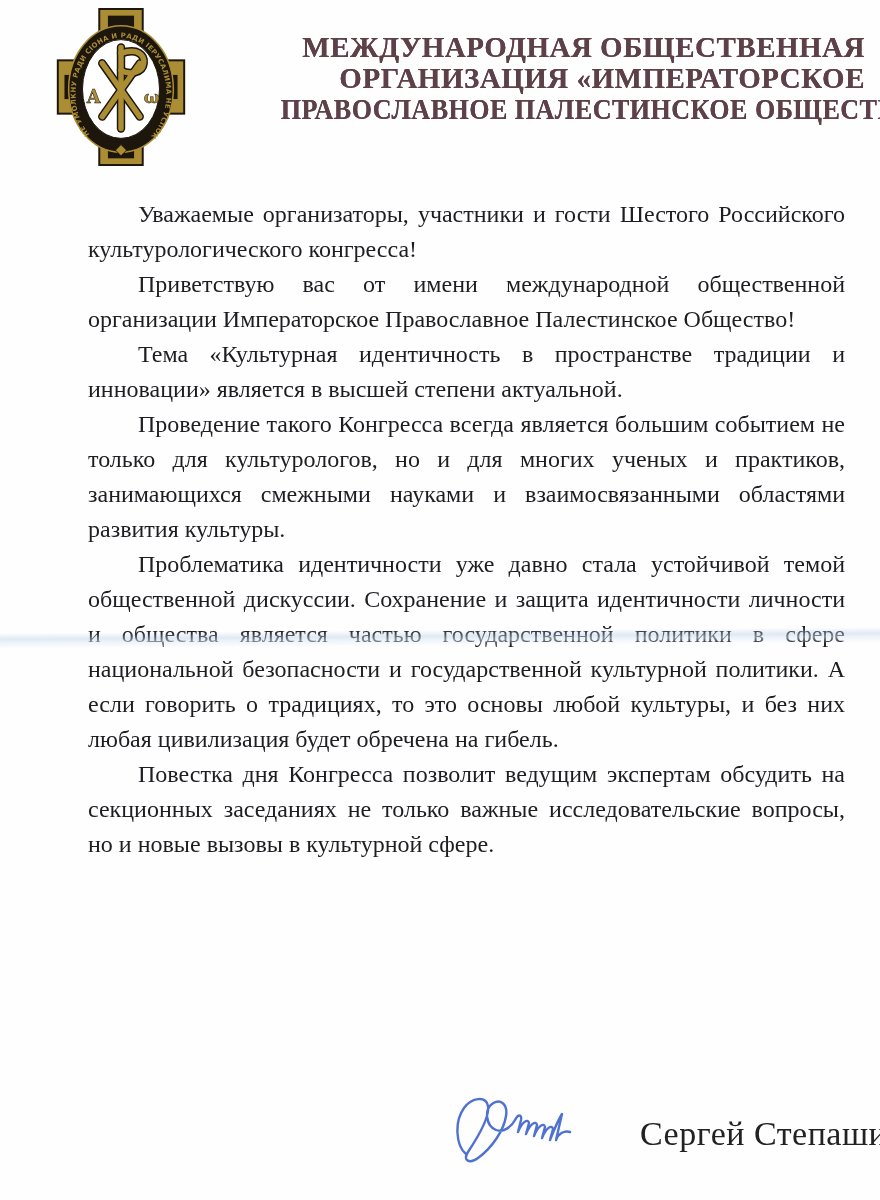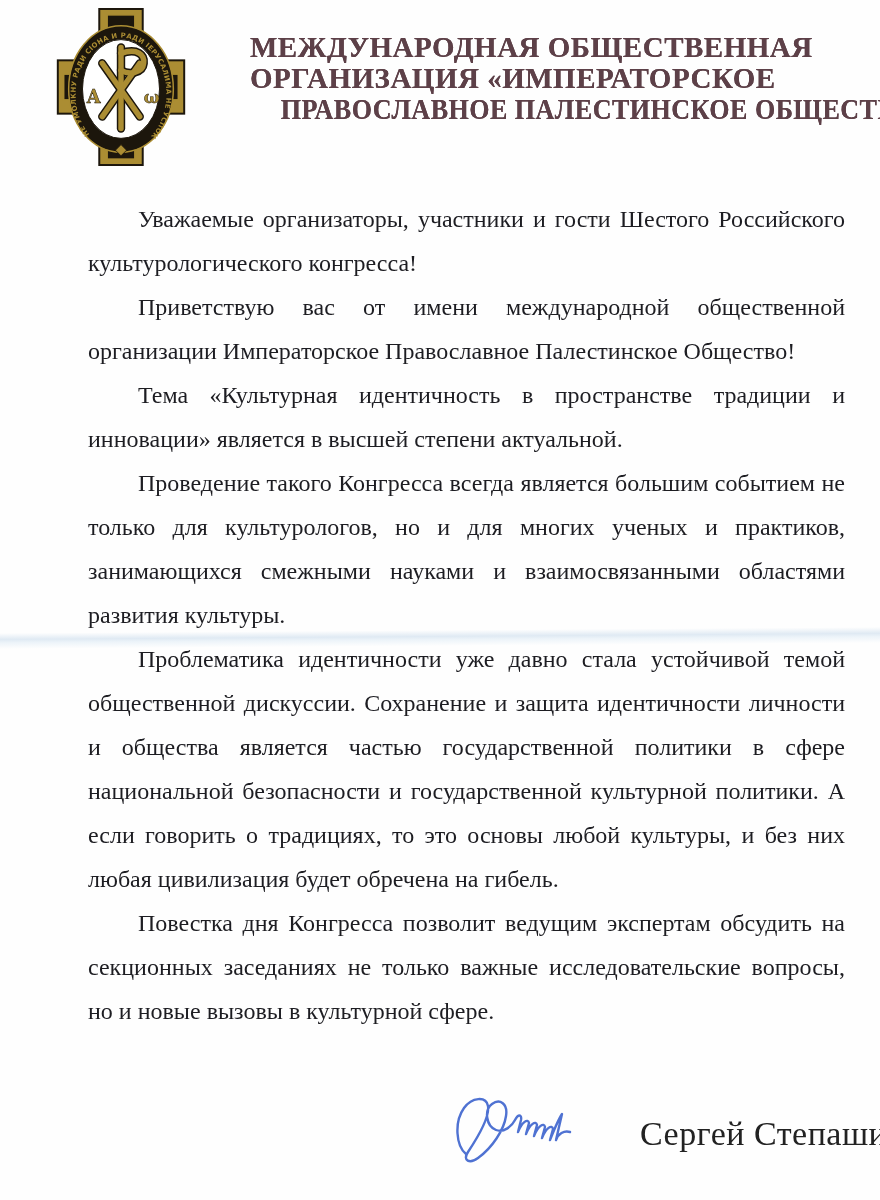--- a/index.html
+++ b/index.html
@@ -9,36 +9,36 @@
     background:#fefefe;
     overflow:hidden;
     font-family:"Liberation Serif", serif;
   }
   
   .emblem{
     position:absolute;left:56px;top:8px;width:130px;height:158px;
   }
   .org-title{
     position:absolute;left:250px;top:32px;width:615px;
-    text-align:left;
+    text-align:right;
     color:#5d4048;
     font-family:"Liberation Serif", serif;
     font-weight:700;
     font-size:29px;
     line-height:31px;
     letter-spacing:.5px;
     text-shadow:0 0 .6px #5d4048;
   }
   .org-title .tl{white-space:nowrap;}
   .org-title .tl3{transform:scaleX(.9);transform-origin:50% 50%;}
   
   .letter-body{
     position:absolute;left:88px;top:197px;width:757px;
     font-size:24px;
-    line-height:44px;
+    line-height:35px;
     color:#1d1d22;
     text-align:justify;
   }
   .letter-body p{
     margin:0;
     text-indent:50px;
   }
   
   .scan-crease{
     position:absolute;left:-10px;top:630px;width:900px;height:16px;

